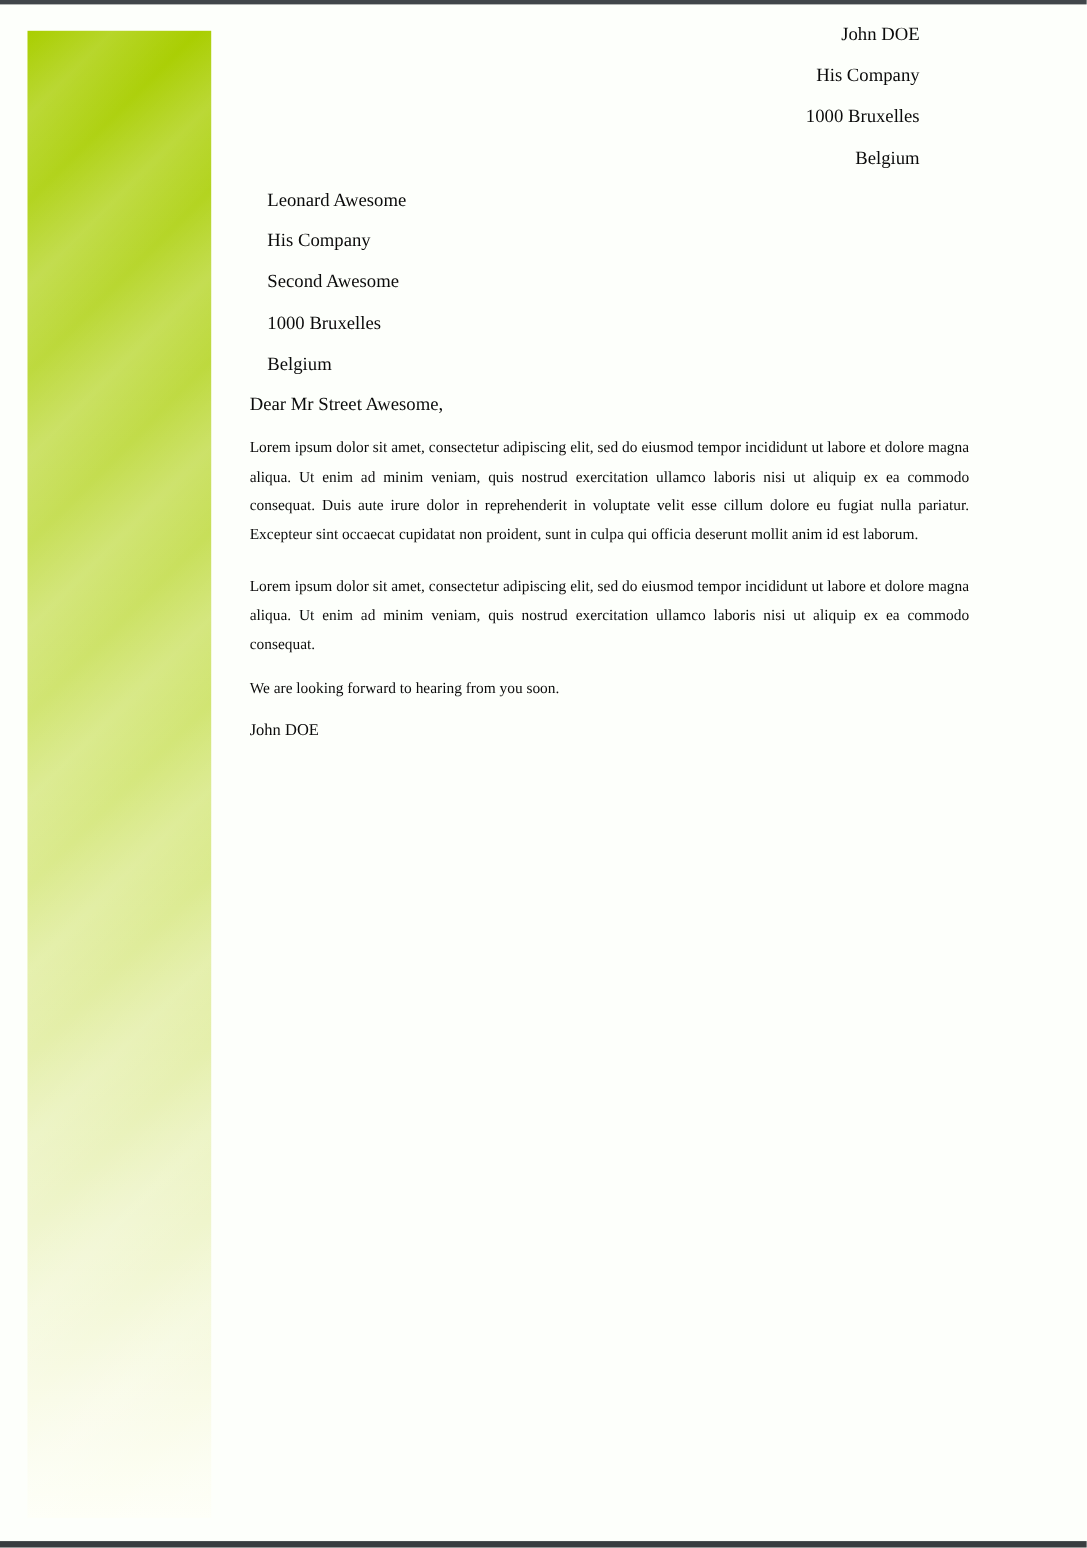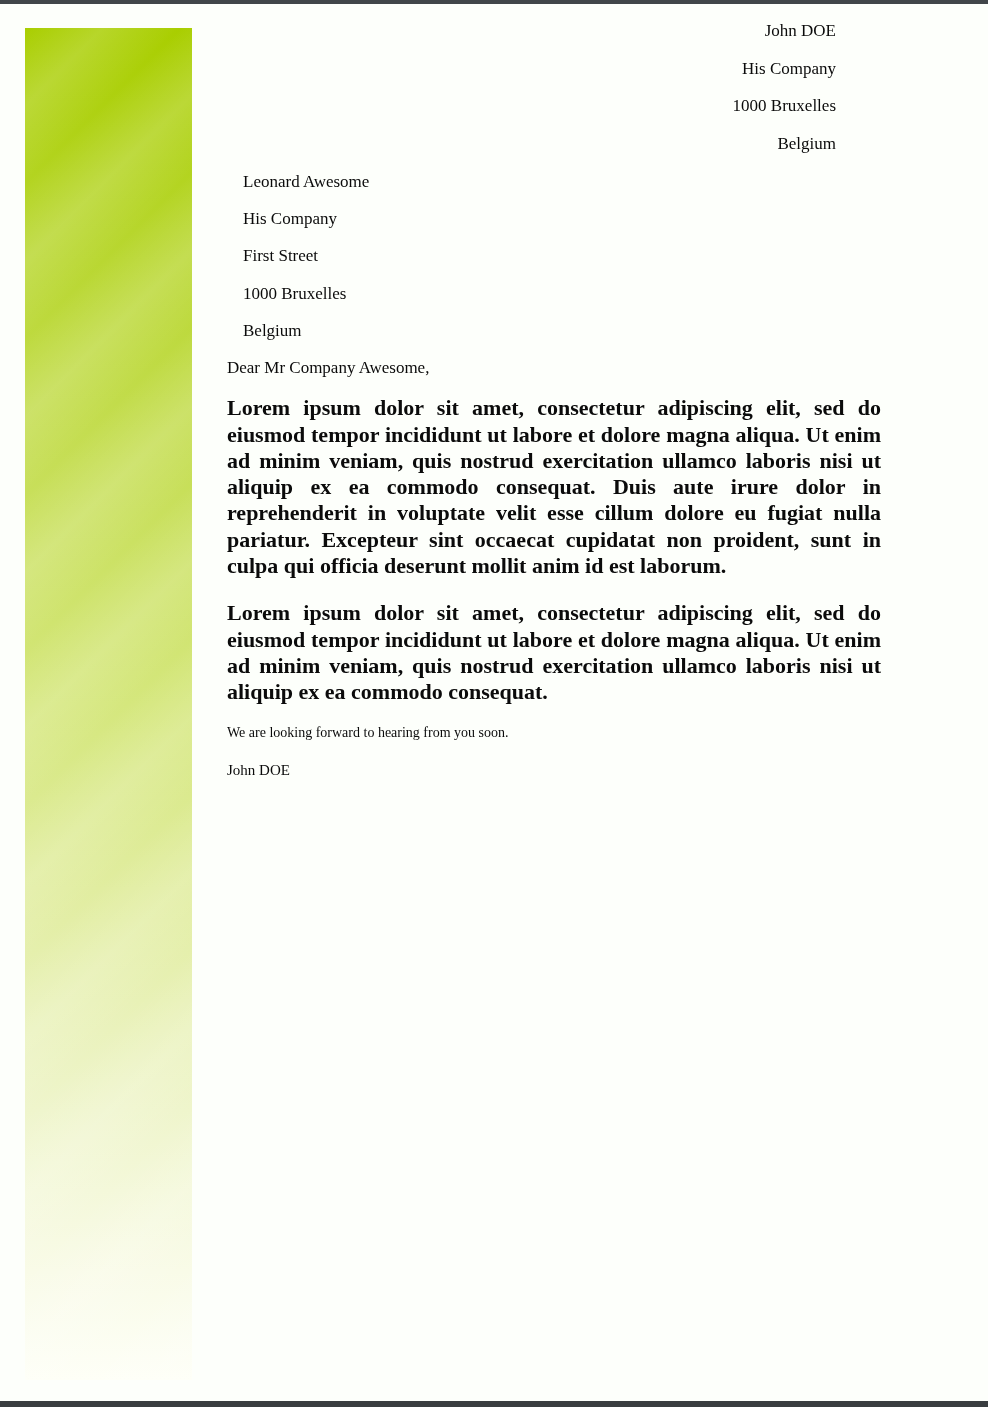--- a/index.html
+++ b/index.html
@@ -67,24 +67,23 @@
     font-size: 17px;
     line-height: 21.3px;
   }
   .salutation {
     margin-top: 92px;
     font-size: 17px;
     line-height: 22px;
   }
   .body-par {
     margin-top: 25px;
-    font-size: 22px;
+    font-size: 14px;
     line-height: 26.3px;
     text-align: justify;
-    font-weight: bold;
   }
   .body-par.second { margin-top: 21px; }
   .closing-line {
     margin-top: 25px;
     font-size: 14px;
     line-height: 22px;
   }
   .valediction {
     margin-top: 27px;
     font-size: 17px;
@@ -109,26 +108,26 @@
       <div>John DOE</div>
       <div>His Company</div>
       <div>1000 Bruxelles</div>
       <div>Belgium</div>
     </div>
 
 
     <div class="recipient">
       <div>Leonard Awesome</div>
       <div>His Company</div>
-      <div>First Street</div>
+      <div>Second Awesome</div>
       <div>1000 Bruxelles</div>
       <div>Belgium</div>
     </div>
 
-    <p class="salutation">Dear Mr Company Awesome,</p>
+    <p class="salutation">Dear Mr Street Awesome,</p>
 
     <p class="body-par">Lorem ipsum dolor sit amet, consectetur adipiscing elit, sed do eiusmod tempor incididunt ut labore et dolore magna aliqua. Ut enim ad minim veniam, quis nostrud exercitation ullamco laboris nisi ut aliquip ex ea commodo consequat. Duis aute irure dolor in reprehenderit in voluptate velit esse cillum dolore eu fugiat nulla pariatur. Excepteur sint occaecat cupidatat non proident, sunt in culpa qui officia deserunt mollit anim id est laborum.</p>
 
     <p class="body-par second">Lorem ipsum dolor sit amet, consectetur adipiscing elit, sed do eiusmod tempor incididunt ut labore et dolore magna aliqua. Ut enim ad minim veniam, quis nostrud exercitation ullamco laboris nisi ut aliquip ex ea commodo consequat.</p>
 
     <p class="closing-line">We are looking forward to hearing from you soon.</p>
 
 
     <p class="signature">John DOE</p>
 

